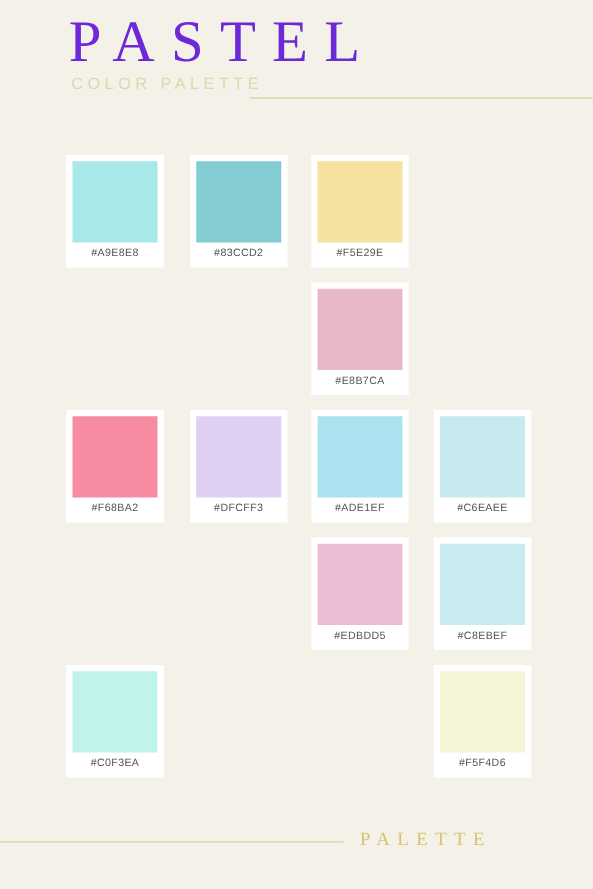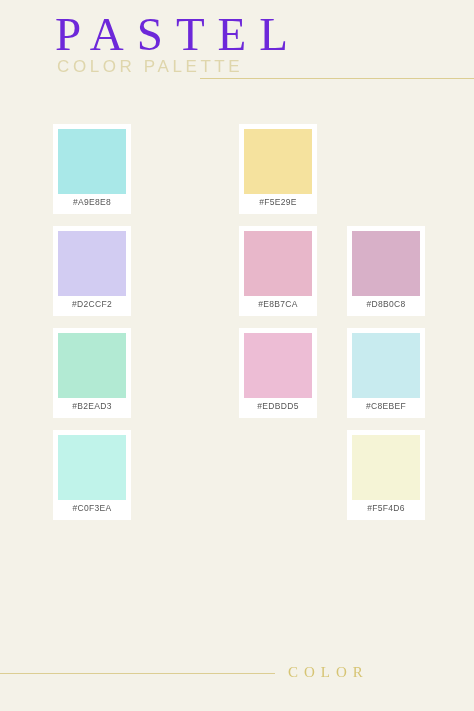--- a/index.html
+++ b/index.html
@@ -33,21 +33,21 @@
     letter-spacing: 13px;
     color: #6d28d9;
     font-weight: 400;
     white-space: nowrap;
   }
   .subtitle {
     position: absolute;
     left: 57px;
     top: 59px;
     font-family: "Liberation Sans", sans-serif;
-    font-size: 17px;
+    font-size: 13px;
     line-height: 16px;
     letter-spacing: 3.6px;
     color: #DFD6AC;
     font-weight: 400;
     white-space: nowrap;
   }
   .header-rule {
     position: absolute;
     left: 200px;
     top: 78px;
@@ -72,21 +72,21 @@
     position: absolute;
     top: 0;
     width: 78px;
     height: 90px;
     background: #FFFFFF;
     box-sizing: border-box;
     padding: 5px 5px 0 5px;
   }
   .card.col0 { left: 53px; }
   .card.col1 { left: 152px; }
-  .card.col2 { left: 239px; }
+  .card.col2 { left: 249px; }
   .card.col3 { left: 347px; }
 
   .swatch {
     width: 68px;
     height: 65px;
   }
   .hexlabel {
     width: 78px;
     margin-left: -5px;
     height: 16px;
@@ -134,44 +134,54 @@
   <div class="subtitle">COLOR PALETTE</div>
   <div class="header-rule"></div>
 </div>
 
 <div class="grid">
     <div class="row">
       <div class="card col0">
         <div class="swatch" style="background: rgb(169, 232, 232);"></div>
         <div class="hexlabel">#A9E8E8</div>
       </div>
+      <div class="card col1">
+        <div class="swatch" style="background: rgb(131, 204, 210);"></div>
+        <div class="hexlabel">#83CCD2</div>
+      </div>
       <div class="card col2">
         <div class="swatch" style="background: rgb(245, 226, 158);"></div>
         <div class="hexlabel">#F5E29E</div>
       </div>
     </div>
     <div class="row">
-      <div class="card col0">
-        <div class="swatch" style="background: rgb(210, 204, 242);"></div>
-        <div class="hexlabel">#D2CCF2</div>
-      </div>
       <div class="card col2">
         <div class="swatch" style="background: rgb(232, 183, 202);"></div>
         <div class="hexlabel">#E8B7CA</div>
       </div>
+    </div>
+    <div class="row">
+      <div class="card col0">
+        <div class="swatch" style="background: rgb(246, 139, 162);"></div>
+        <div class="hexlabel">#F68BA2</div>
+      </div>
+      <div class="card col1">
+        <div class="swatch" style="background: rgb(223, 207, 243);"></div>
+        <div class="hexlabel">#DFCFF3</div>
+      </div>
+      <div class="card col2">
+        <div class="swatch" style="background: rgb(173, 225, 239);"></div>
+        <div class="hexlabel">#ADE1EF</div>
+      </div>
       <div class="card col3">
-        <div class="swatch" style="background: rgb(216, 176, 200);"></div>
-        <div class="hexlabel">#D8B0C8</div>
-      </div>
-    </div>
-    <div class="row">
-      <div class="card col0">
-        <div class="swatch" style="background: rgb(178, 234, 211);"></div>
-        <div class="hexlabel">#B2EAD3</div>
-      </div>
+        <div class="swatch" style="background: rgb(198, 234, 238);"></div>
+        <div class="hexlabel">#C6EAEE</div>
+      </div>
+    </div>
+    <div class="row">
       <div class="card col2">
         <div class="swatch" style="background: rgb(237, 189, 213);"></div>
         <div class="hexlabel">#EDBDD5</div>
       </div>
       <div class="card col3">
         <div class="swatch" style="background: rgb(200, 235, 239);"></div>
         <div class="hexlabel">#C8EBEF</div>
       </div>
     </div>
     <div class="row">
@@ -181,14 +191,14 @@
       </div>
       <div class="card col3">
         <div class="swatch" style="background: rgb(245, 244, 214);"></div>
         <div class="hexlabel">#F5F4D6</div>
       </div>
     </div>
   </div>
 
 <div class="footer">
   <div class="footer-rule"></div>
-  <div class="brand">COLOR</div>
+  <div class="brand">PALETTE</div>
 </div>
 
 </body></html>

